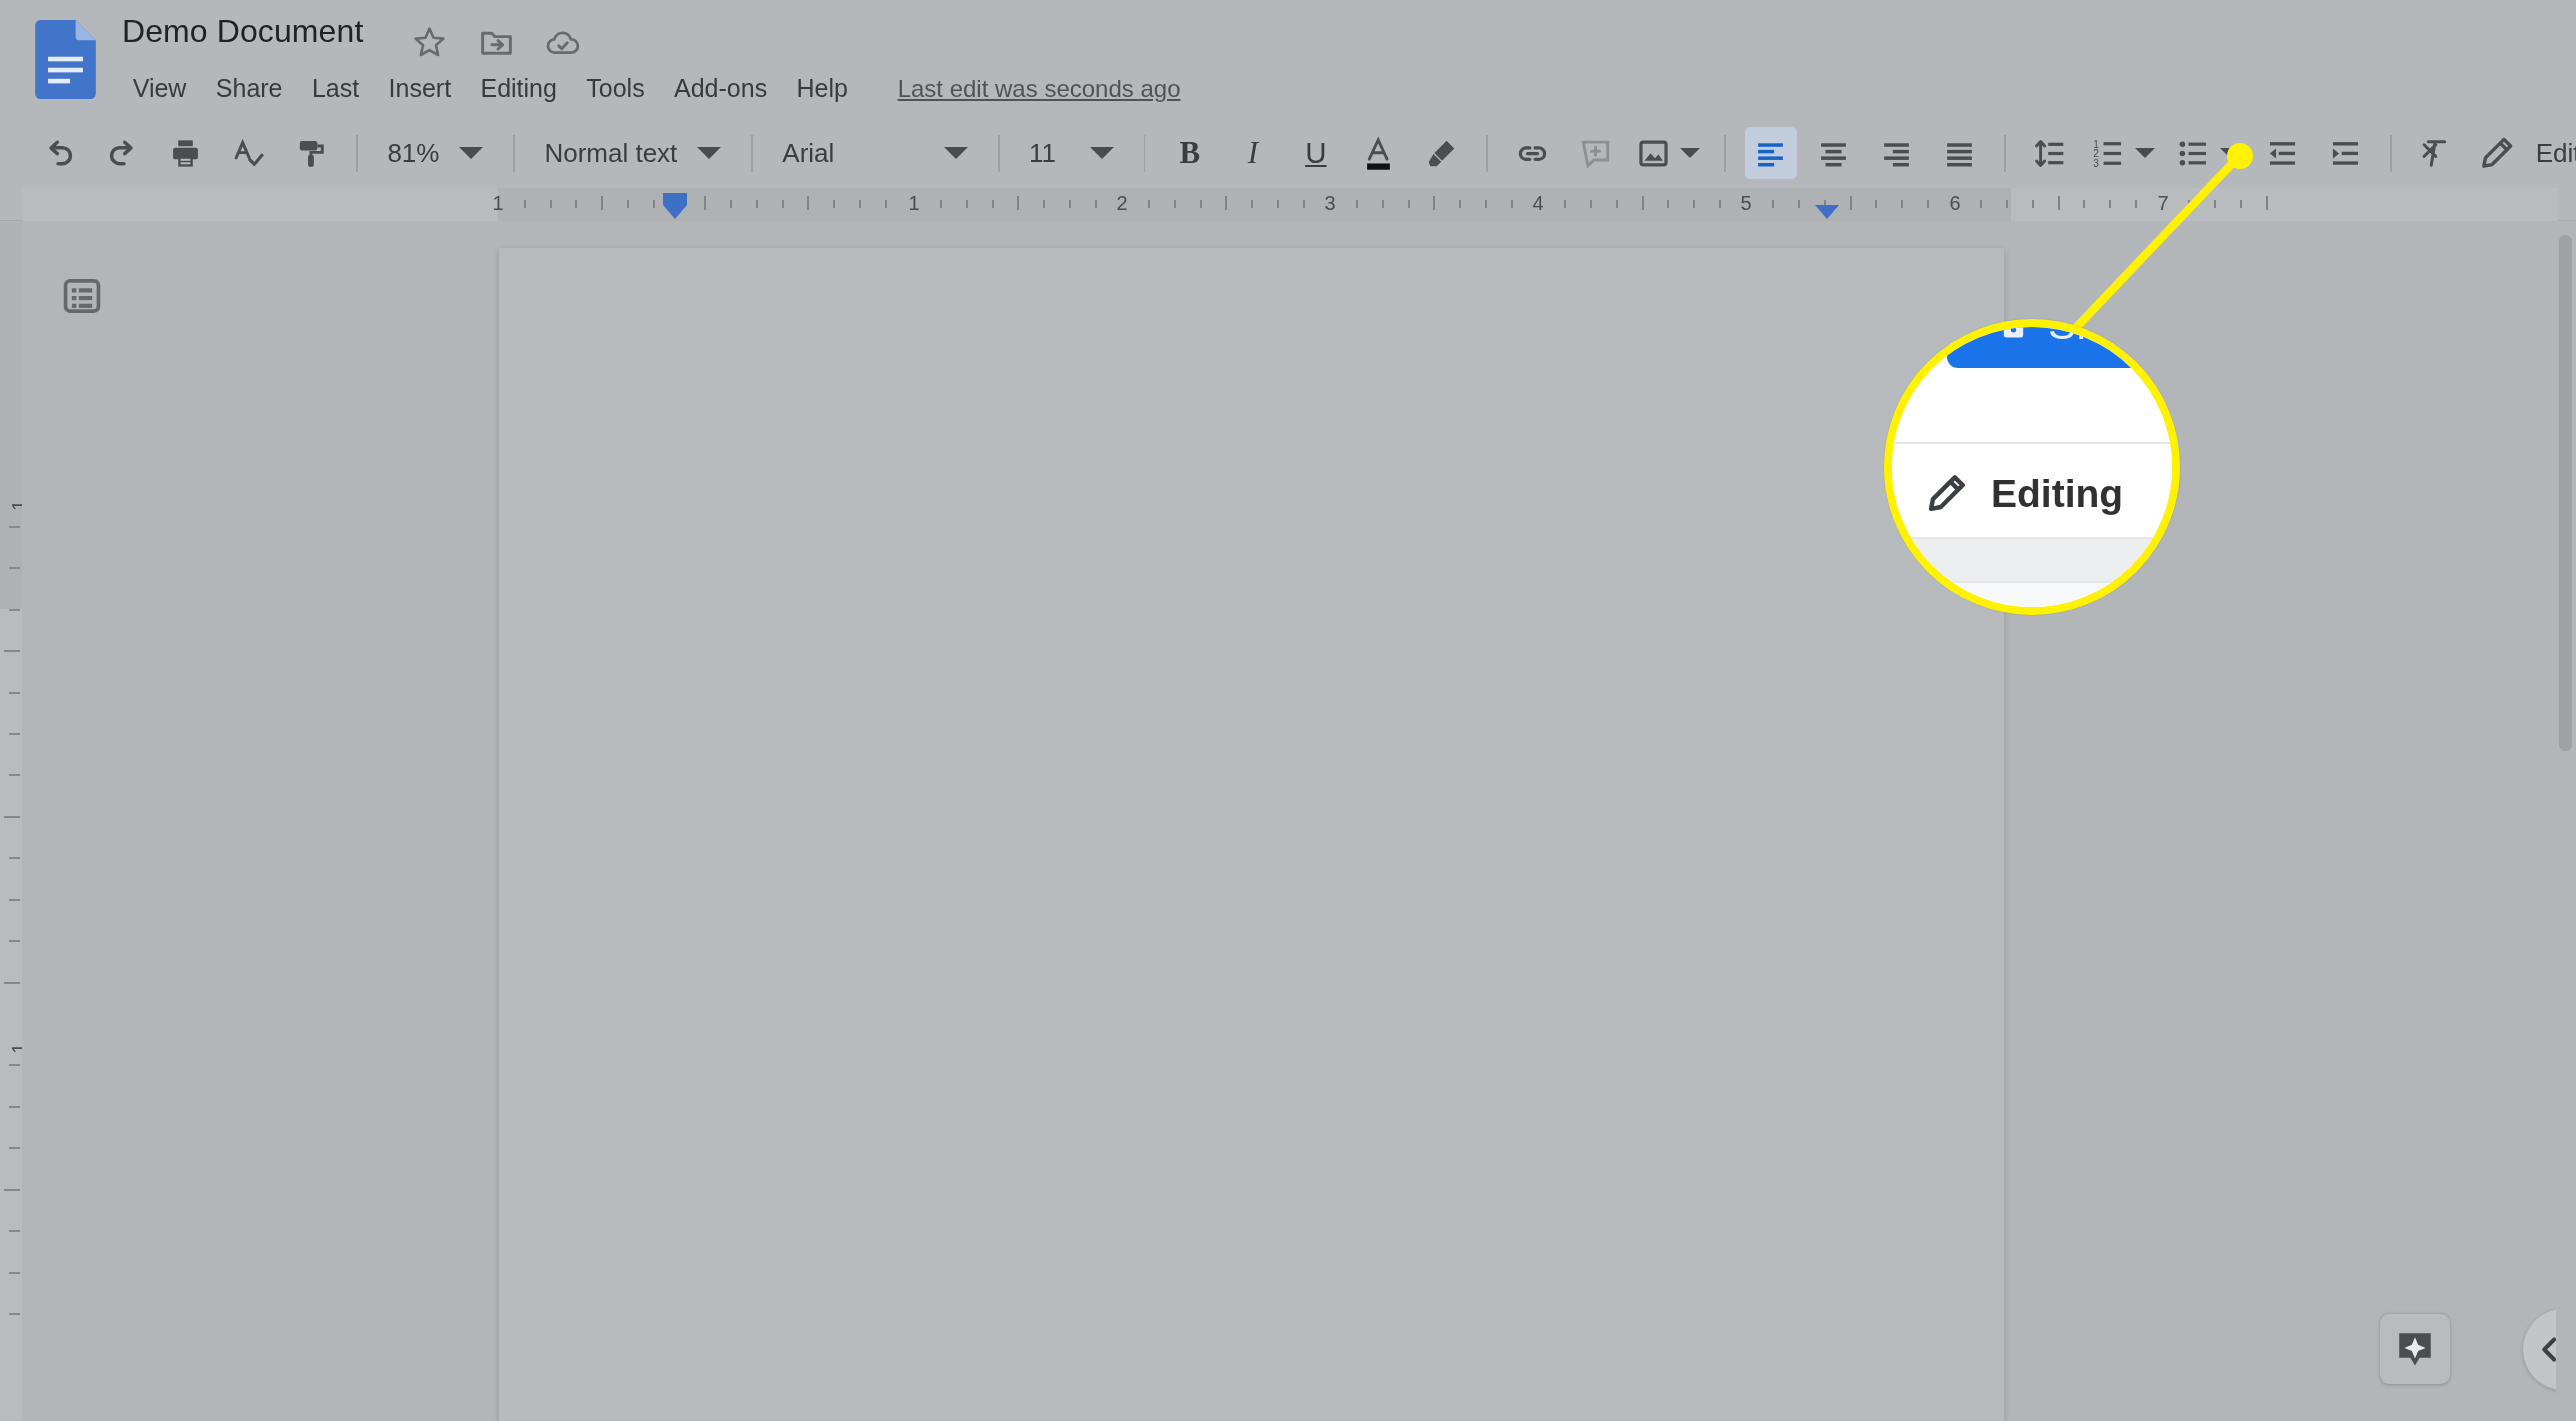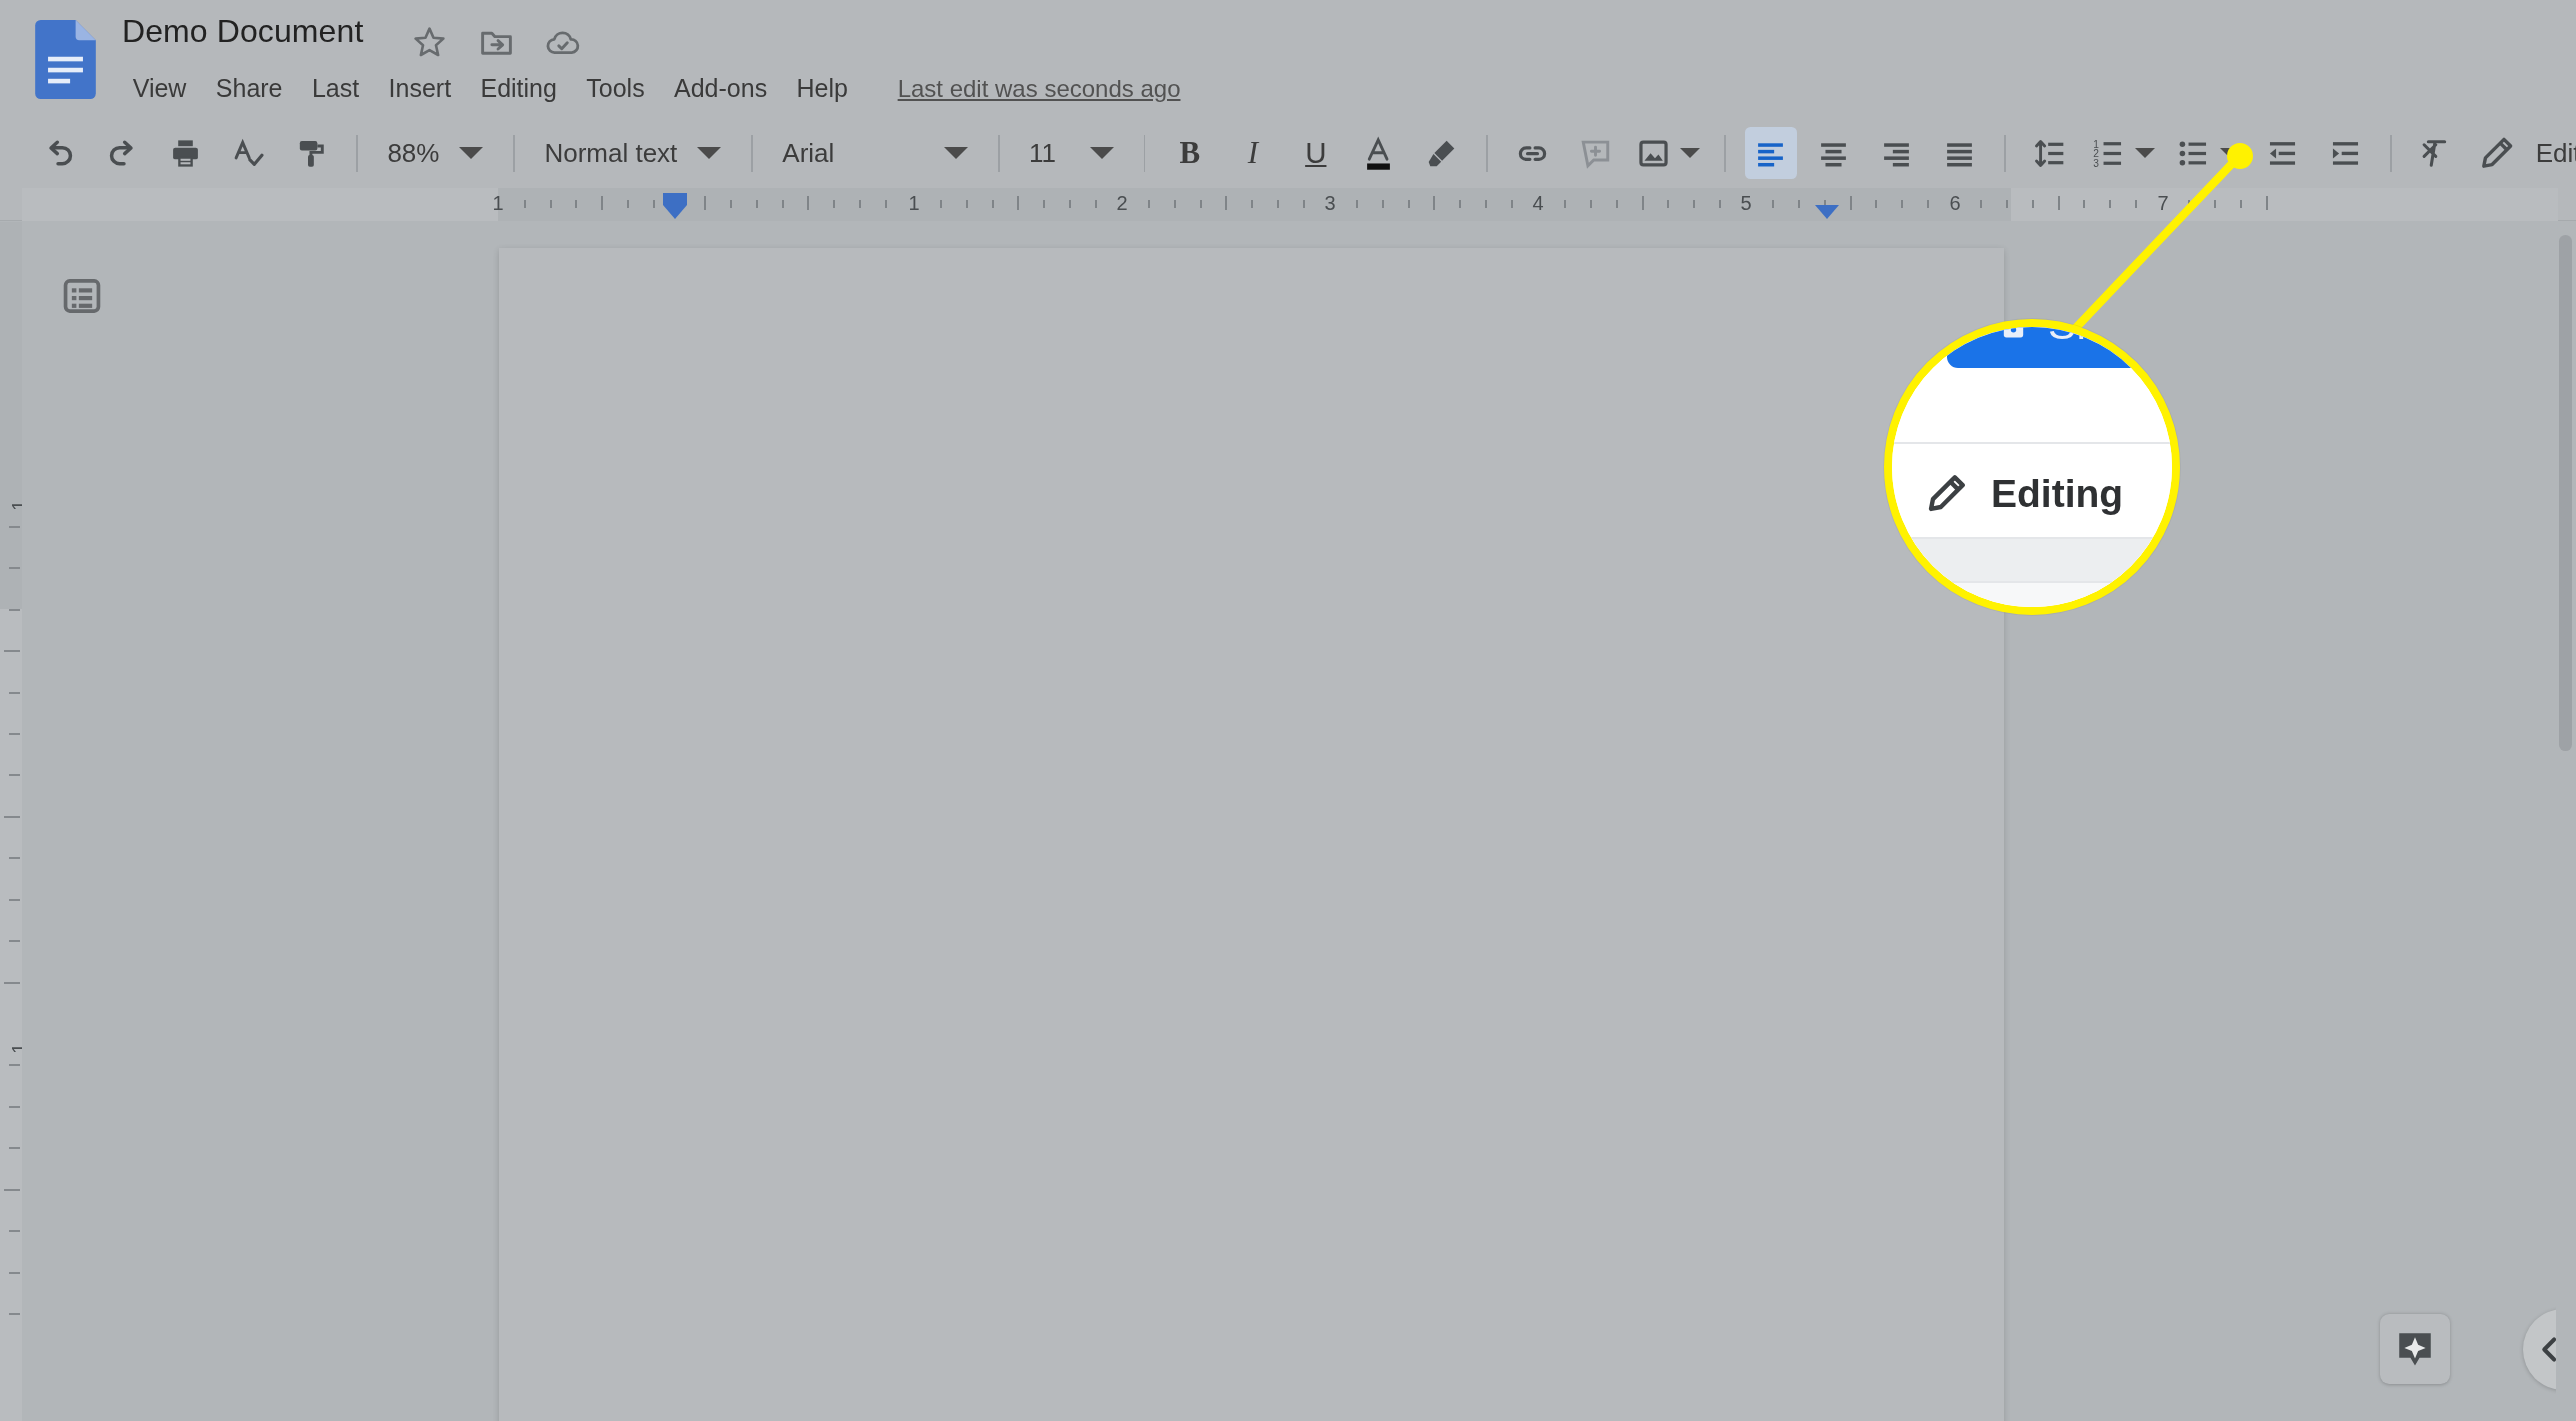--- a/index.html
+++ b/index.html
@@ -270,21 +270,21 @@
       <svg width="35" height="35" viewBox="0 0 24 24">
         <rect x="4" y="3.5" width="12" height="6.5" rx="1.4" fill="#4a4e51"></rect>
         <path d="M16 6.8h3.4v4.4H11.6v3" fill="none" stroke="#4a4e51" stroke-width="2"></path>
         <rect x="9.6" y="13" width="4" height="8" rx="1.2" fill="#4a4e51"></rect>
       </svg>
     </div>
 
     <div class="tb-sep"></div>
 
     <div class="tb-select">
-      <span>88%</span>
+      <span>81%</span>
       <div class="caret"></div>
     </div>
 
     <div class="tb-sep"></div>
 
     <div class="tb-select">
       <span>Normal text</span>
       <div class="caret"></div>
     </div>
 

